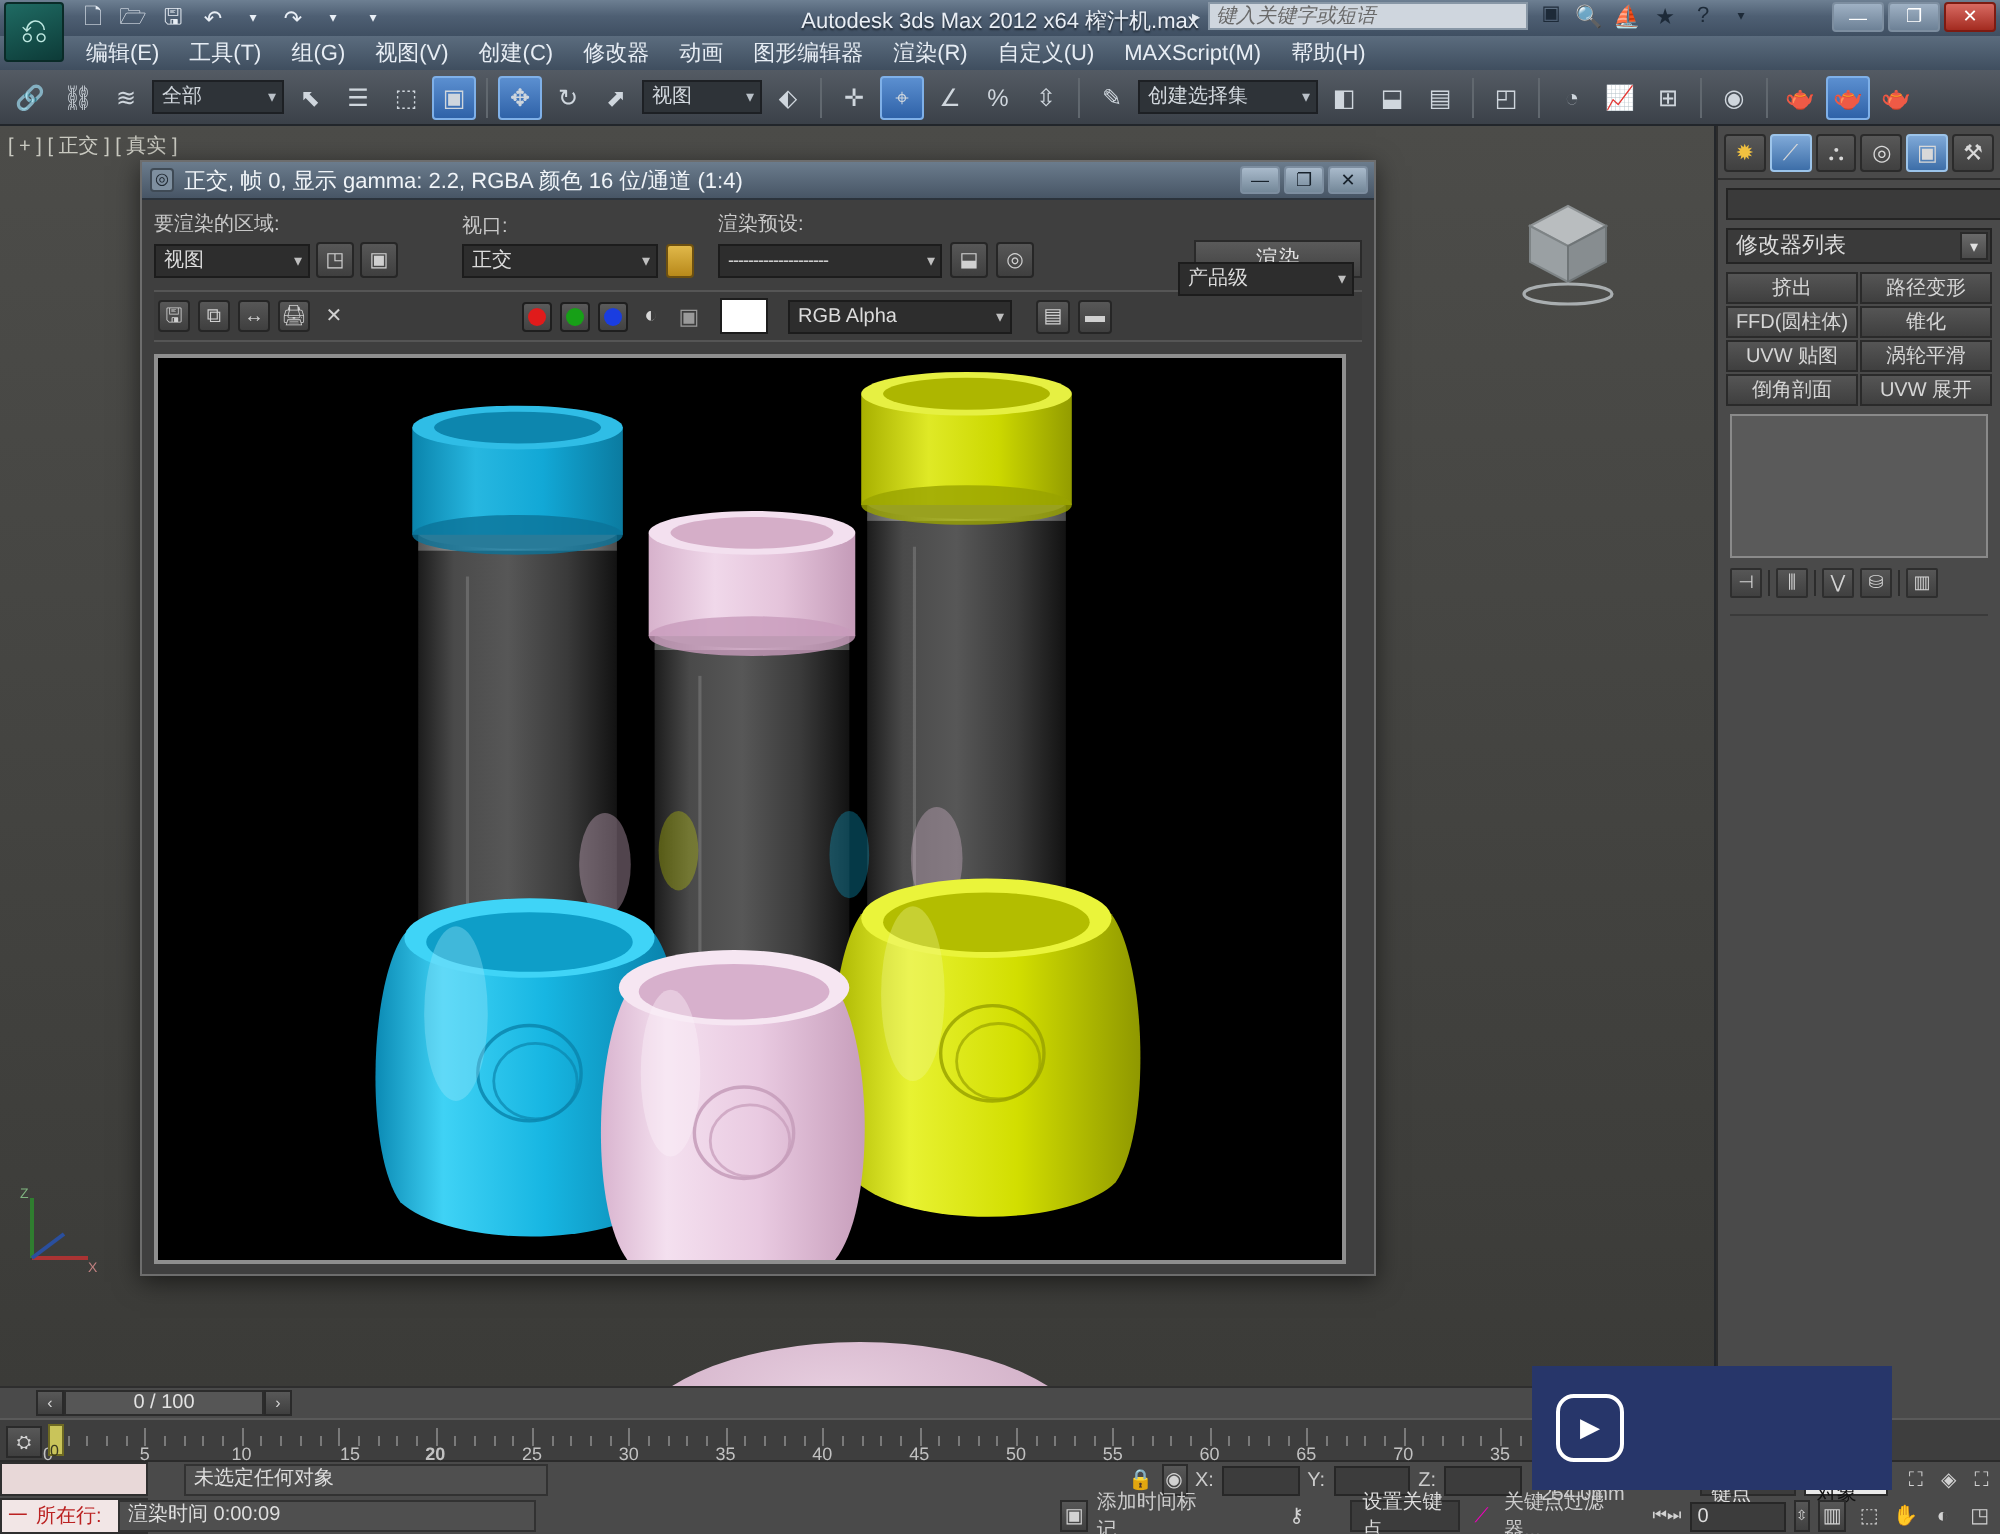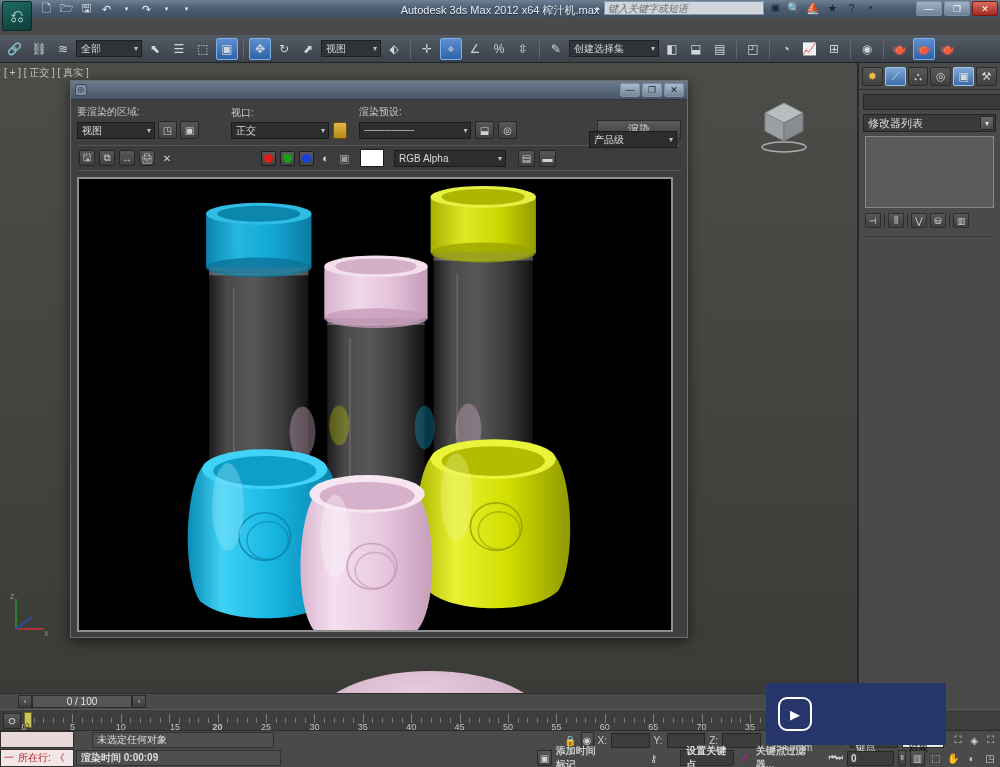--- a/index.html
+++ b/index.html
@@ -190,21 +190,21 @@
   .keybtn{ position:absolute; left:3px; top:3px; width:18px; height:16px;
     background:linear-gradient(180deg,#585858,#3f3f3f); border:1px solid #2a2a2a; font-size:9px;
     display:flex;align-items:center;justify-content:center; color:#d5d5d5;}
 
   
   .statusarea{ position:absolute; left:0; top:731px; width:1000px; height:36px; background:#4a4a4a; }
   .mxlisten{ position:absolute; left:0; top:0; width:74px; height:17px; background:#e8d8d8; border:1px solid #2f2f2f;}
   .mxrow{ position:absolute; left:0; top:18px; width:74px; height:18px; background:#f2e6e6; border:1px solid #2f2f2f;
     font-size:10px; color:#b22; display:flex; align-items:center; padding-left:3px; gap:4px;}
   .sbar1{ position:absolute; left:76px; top:0; right:0; height:18px; display:flex; align-items:center; gap:4px;margin-left:16px;}
-  .sbar2{ position:absolute; left:76px; top:18px; right:0; height:18px; display:flex; align-items:center; gap:4px;font-weight:bold;}
+  .sbar2{ position:absolute; left:59px; top:18px; right:0; height:18px; display:flex; align-items:center; gap:4px;}
   .promptbox{ width:245px; height:16px; background:#4f4f4f; border:1px solid #323232;
     font-size:10px; color:#dedede; padding:0 4px; line-height:14px; }
   .coordlab{ font-size:10px; color:#ccc; }
   .coordfield{ width:52px; height:15px; background:#3c3c3c; border:1px solid #272727; }
   .sbtn{ height:16px; border:1px solid #2b2b2b; background:linear-gradient(180deg,#575757,#404040);
     font-size:10px; color:#dcdcdc; display:flex;align-items:center;justify-content:center; padding:0 5px;}
   .sbtn.sel{ background:#e9e9e9; color:#111; }
   .micon{ width:17px;height:16px; border:1px solid #2b2b2b; background:linear-gradient(180deg,#575757,#404040);
     display:flex;align-items:center;justify-content:center; font-size:10px; color:#d2d2d2;}
 
@@ -249,20 +249,34 @@
     <div class="hicon">?</div>
     <div class="hicon" style="font-size:7px">▾</div>
   </div>
 
   <div class="winbtns">
     <div>—</div>
     <div>❐</div>
     <div class="cls">✕</div>
   </div>
 
+  <div class="menubar" id="menubar">
+      <span>编辑(E)</span>
+      <span>工具(T)</span>
+      <span>组(G)</span>
+      <span>视图(V)</span>
+      <span>创建(C)</span>
+      <span>修改器</span>
+      <span>动画</span>
+      <span>图形编辑器</span>
+      <span>渲染(R)</span>
+      <span>自定义(U)</span>
+      <span>MAXScript(M)</span>
+      <span>帮助(H)</span>
+    </div>
 
   <div class="toolbar">
     <div class="tb flat">🔗</div>
     <div class="tb flat">⛓</div>
     <div class="tb flat">≋</div>
     <div class="tsel" style="width:66px">全部</div>
     <div class="tb flat">⬉</div>
     <div class="tb flat">☰</div>
     <div class="tb flat">⬚</div>
     <div class="tb on">▣</div>
@@ -334,20 +348,21 @@
       <line x1="8" y1="36" x2="36" y2="36" stroke="#a33" stroke-width="2"></line>
       <line x1="8" y1="36" x2="24" y2="24" stroke="#2a4f9e" stroke-width="2"></line>
       <text x="2" y="6" font-size="7" fill="#7fb27f">Z</text>
       <text x="36" y="43" font-size="7" fill="#c08080">X</text>
     </svg>
   </div>
 
   <div class="rdlg">
     <div class="rtitle">
       <div class="ri">◎</div>
+      <div class="rt">正交, 帧 0, 显示 gamma: 2.2, RGBA 颜色 16 位/通道 (1:4)</div>
       <div class="rtbtns">
         <div>—</div>
         <div>❐</div>
         <div>✕</div>
       </div>
     </div>
 
     <div class="rbody">
       <div class="rrow1">
         <div class="fgroup" style="margin-right:6px">
@@ -552,20 +567,30 @@
     <div class="cpname">
       <input value="" style="">
 
     </div>
 
     <div class="cpmodlist">
       <span>修改器列表</span>
       <span class="arw">▾</span>
     </div>
 
+    <div class="modgrid" id="modgrid">
+        <div class="modbtn">挤出</div>
+        <div class="modbtn">路径变形</div>
+        <div class="modbtn">FFD(圆柱体)</div>
+        <div class="modbtn">锥化</div>
+        <div class="modbtn">UVW 贴图</div>
+        <div class="modbtn">涡轮平滑</div>
+        <div class="modbtn">倒角剖面</div>
+        <div class="modbtn">UVW 展开</div>
+      </div>
 
     <div class="stackbox"></div>
 
     <div class="stacktools">
       <div class="si">⊣</div>
       <div class="stsep"></div>
       <div class="si">⫼</div>
       <div class="stsep"></div>
       <div class="si">⋁</div>
       <div class="si">⛁</div>

